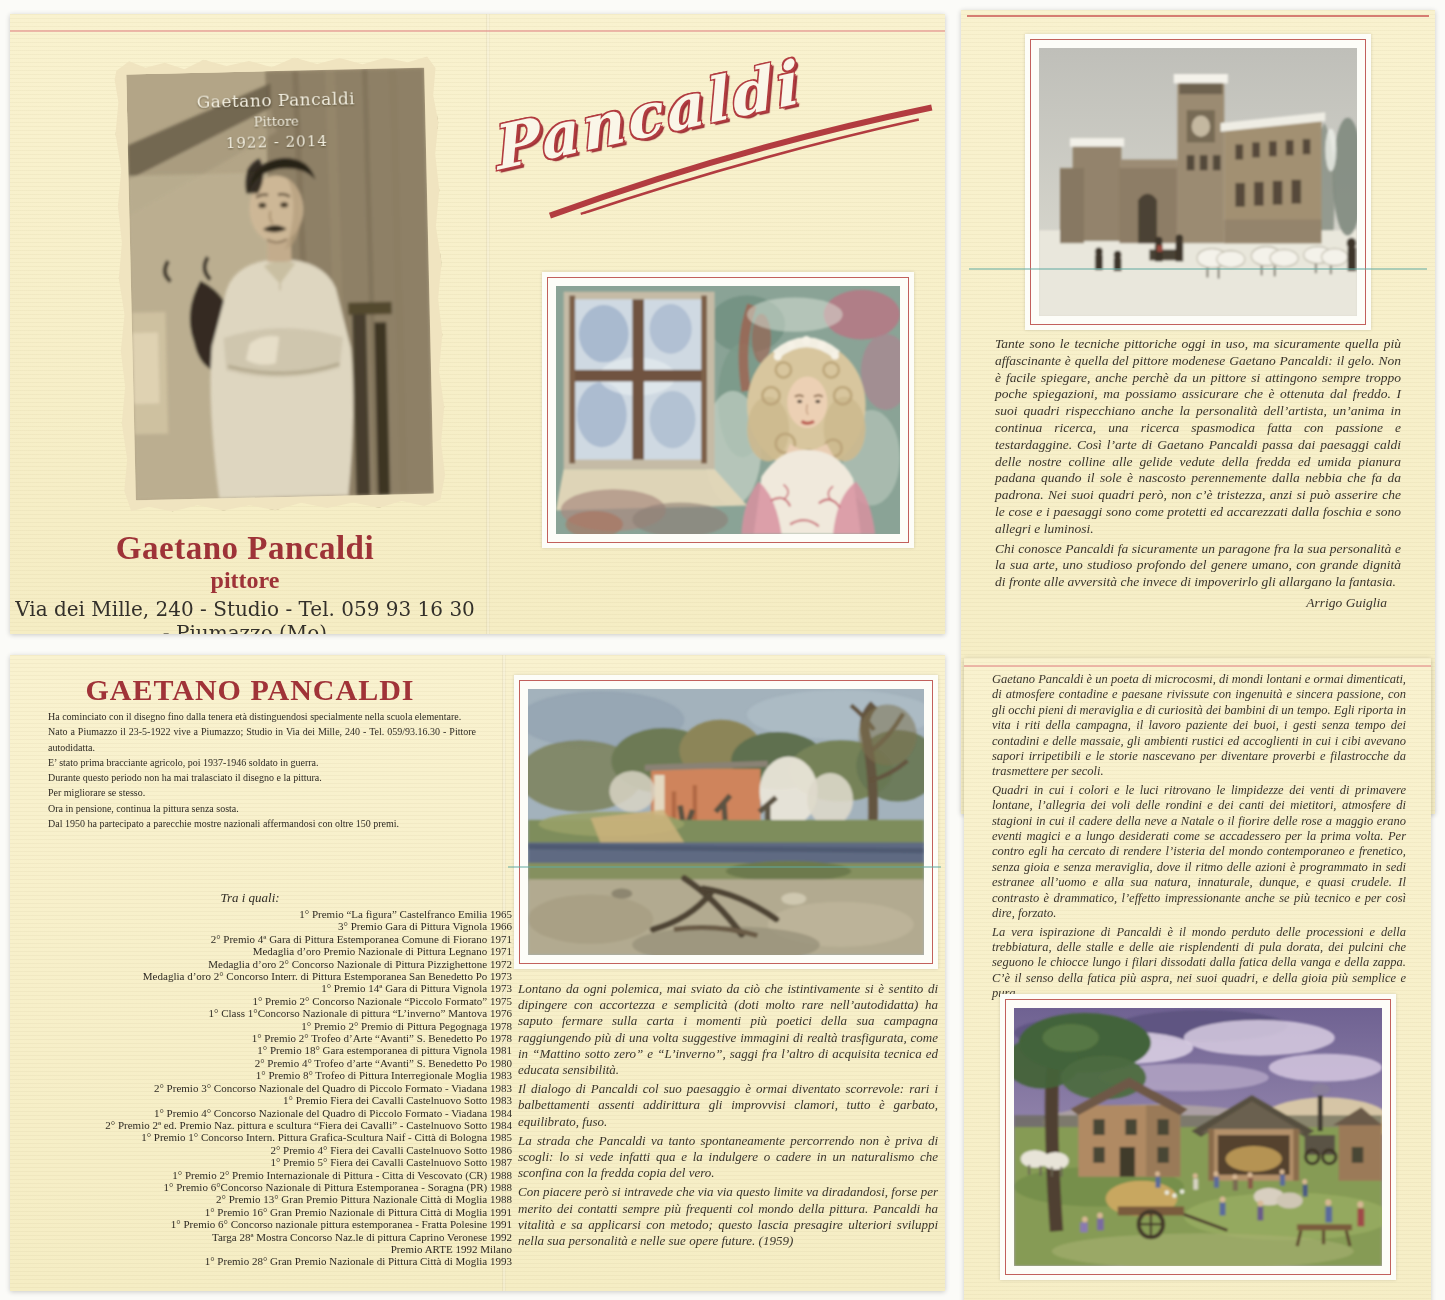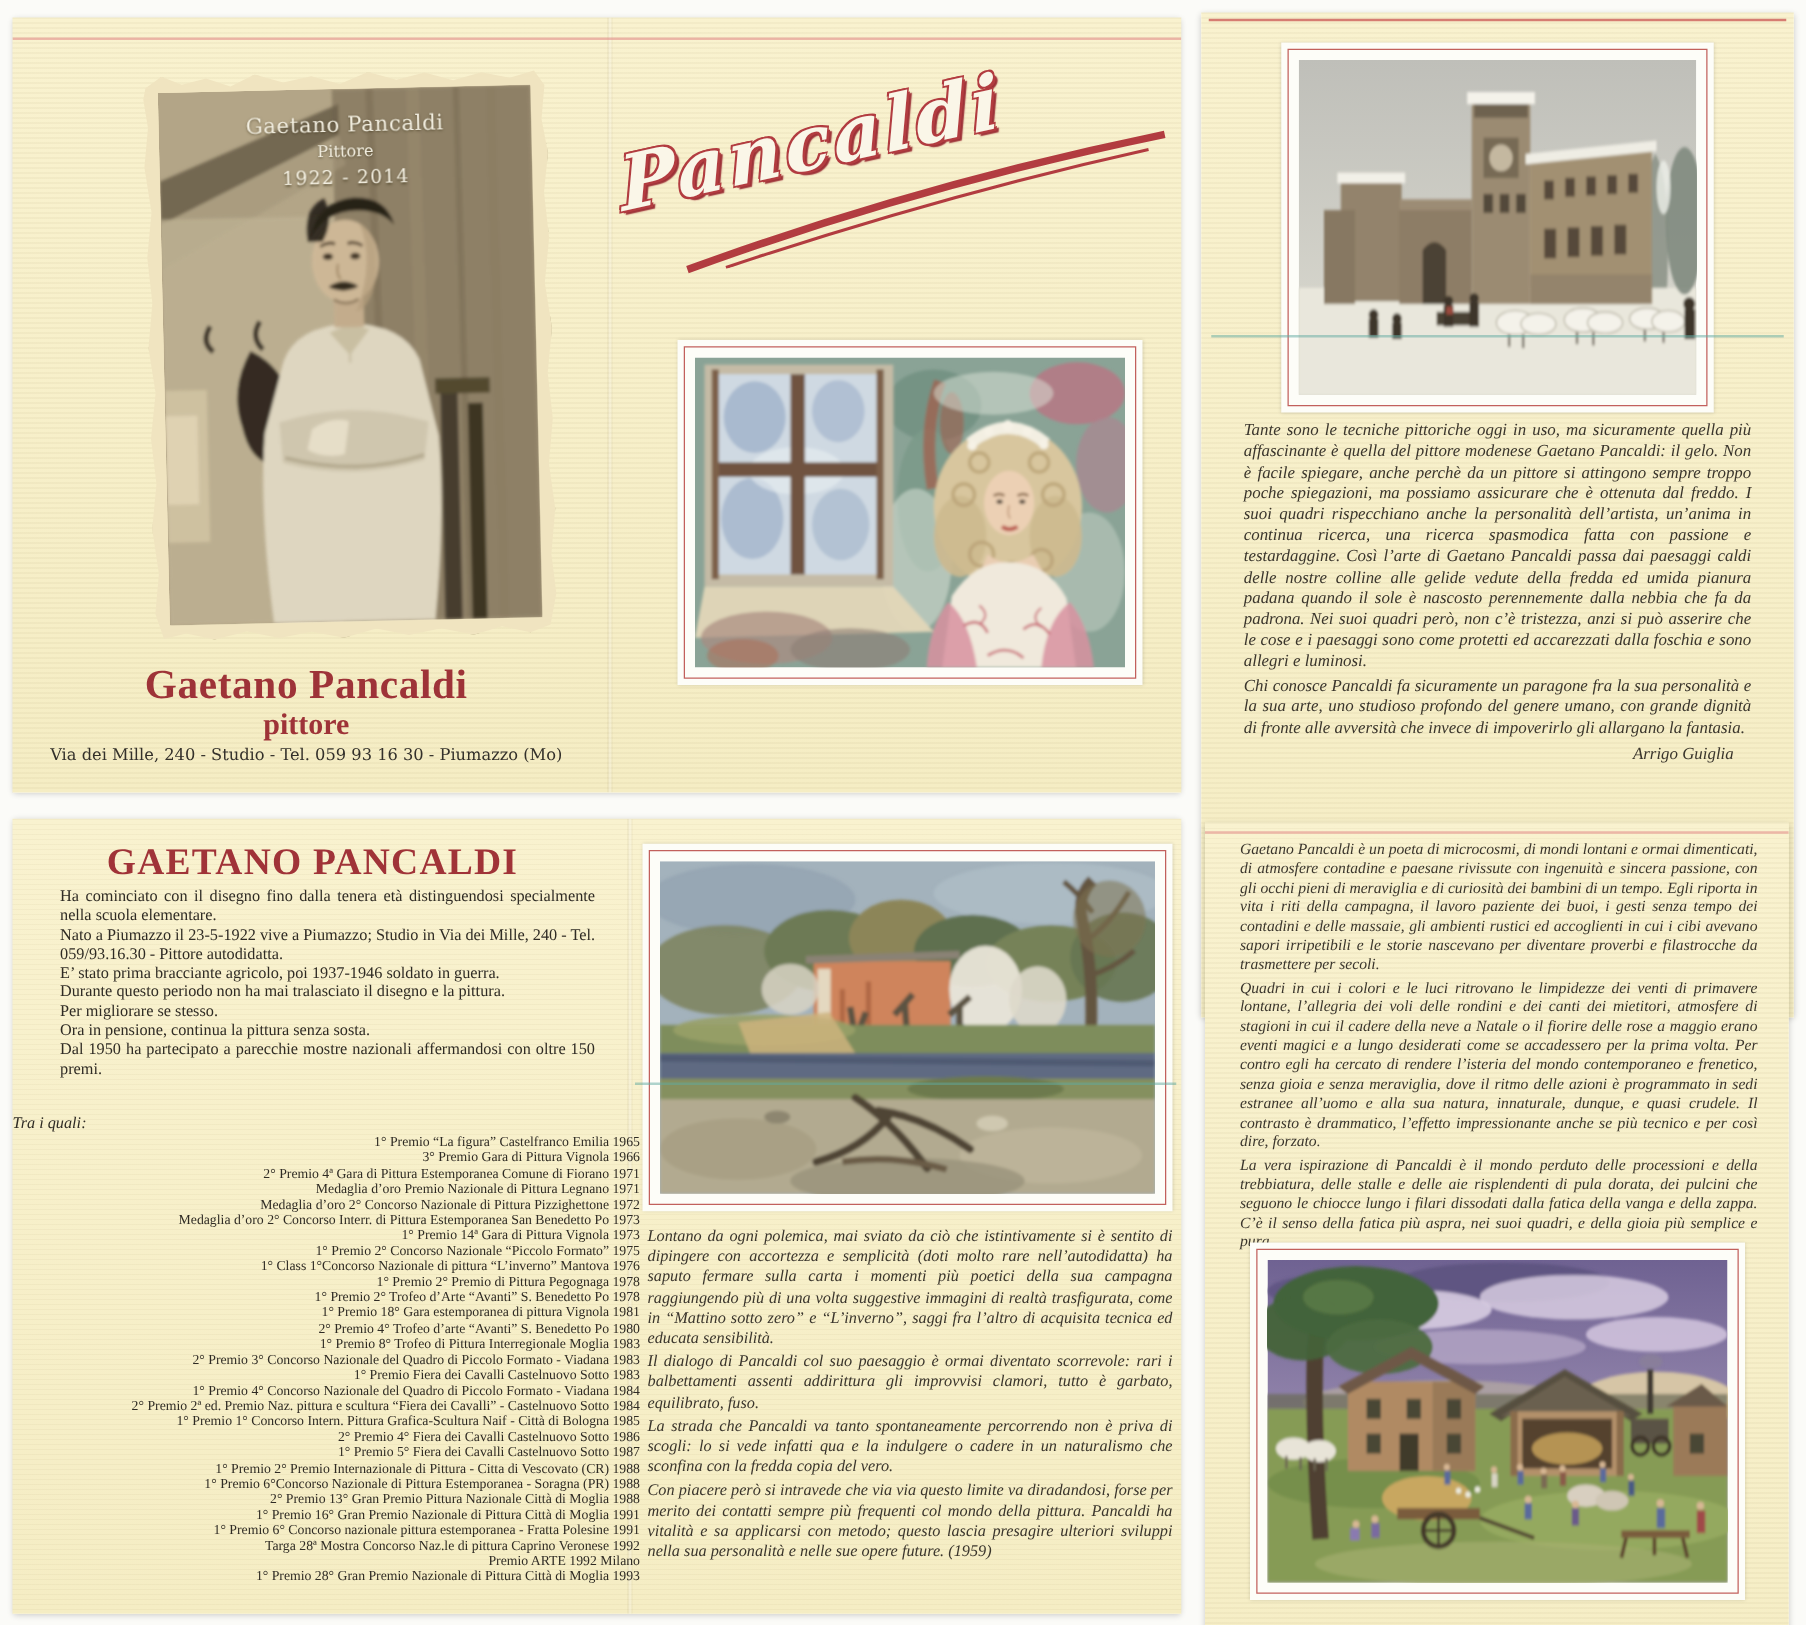--- a/index.html
+++ b/index.html
@@ -35,21 +35,21 @@
     color:#f3efe1;font-family:"DejaVu Serif",serif;text-shadow:0 1px 2px rgba(60,50,25,.65);}
   .cap-name{font-size:17px;letter-spacing:.5px;}
   .cap-title{font-size:13px;margin-top:4px;}
   .cap-years{font-size:15px;margin-top:4px;letter-spacing:1px;}
 
   .front-name{position:absolute;left:0;top:516px;width:470px;text-align:center;
     font-size:33px;font-weight:bold;color:#9e3338;letter-spacing:.5px;}
   .front-role{position:absolute;left:0;top:553px;width:470px;text-align:center;
     font-size:24px;font-weight:bold;color:#9e3338;}
   .front-address{position:absolute;left:0;top:583px;width:470px;text-align:center;
-    font-size:13px;color:#33302a;font-family:"DejaVu Serif",serif;}
+    font-size:20px;color:#33302a;font-family:"DejaVu Serif",serif;}
 
   
   .sig-logo{position:absolute;left:492px;top:52px;width:430px;height:170px;
     transform:rotate(-12.5deg);}
   .sig-text{display:inline-block;transform:skewX(-7deg);
     font-family:"DejaVu Serif",serif;font-style:italic;font-weight:bold;
     font-size:60px;letter-spacing:3px;color:#faf6e8;
     text-shadow:2px 2px 0 #b23c40,-1.5px -1.5px 0 #b23c40,1.5px -1.5px 0 #b23c40,
       -1.5px 1.5px 0 #b23c40,3.5px 3.5px 1px #9c3036;}
   .sig-swoosh{position:absolute;left:36px;top:84px;width:400px;height:34px;}
@@ -67,24 +67,24 @@
   .crit{position:absolute;font-style:italic;color:#3a352c;text-align:justify;}
   .crit p{margin:0 0 3px;}
   .sig-line{text-align:right;font-style:italic;margin-top:4px;padding-right:14px;}
   .crit-intro{left:34px;top:326px;width:406px;font-size:13.5px;line-height:16.8px;}
   .crit-fregni{left:508px;top:326px;width:420px;font-size:13px;line-height:16.2px;}
   .crit-manfredi{left:28px;top:14px;width:414px;font-size:12.5px;line-height:15.4px;}
 
   
   .bio-title{position:absolute;left:0;top:18px;width:480px;text-align:center;
     font-size:30px;font-weight:bold;color:#a03338;letter-spacing:1px;}
-  .bio{position:absolute;left:38px;top:54px;width:428px;font-size:13px;
+  .bio{position:absolute;left:38px;top:54px;width:428px;font-size:10px;
     line-height:15.3px;color:#2f2b24;}
   .bio div{margin:0;text-align:justify;}
-  .list-intro{position:absolute;left:0;top:235px;width:480px;
+  .list-intro{position:absolute;left:0;top:235px;width:480px;text-align:center;
     font-style:italic;font-size:13px;color:#2f2b24;}
   .awards{position:absolute;left:36px;top:253px;width:466px;font-size:11px;
     line-height:12.4px;color:#2f2b24;}
   .awards div{margin:0;text-align:right;}
 </style>
 </head>
 <body>
 
 <div class="paper panel-tl">
   <div class="art-line art-pink" style="top:16px;left:0;right:0;"></div>

